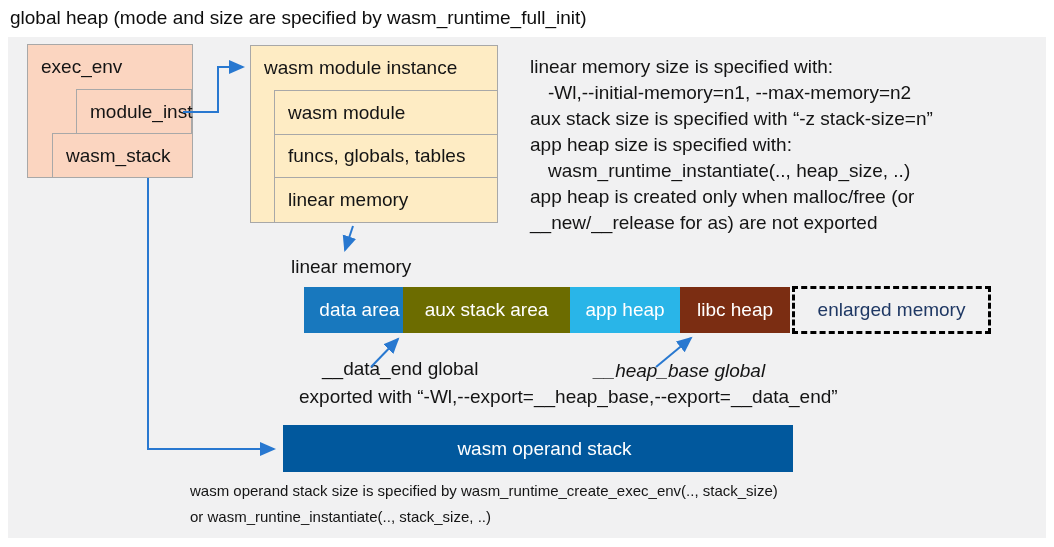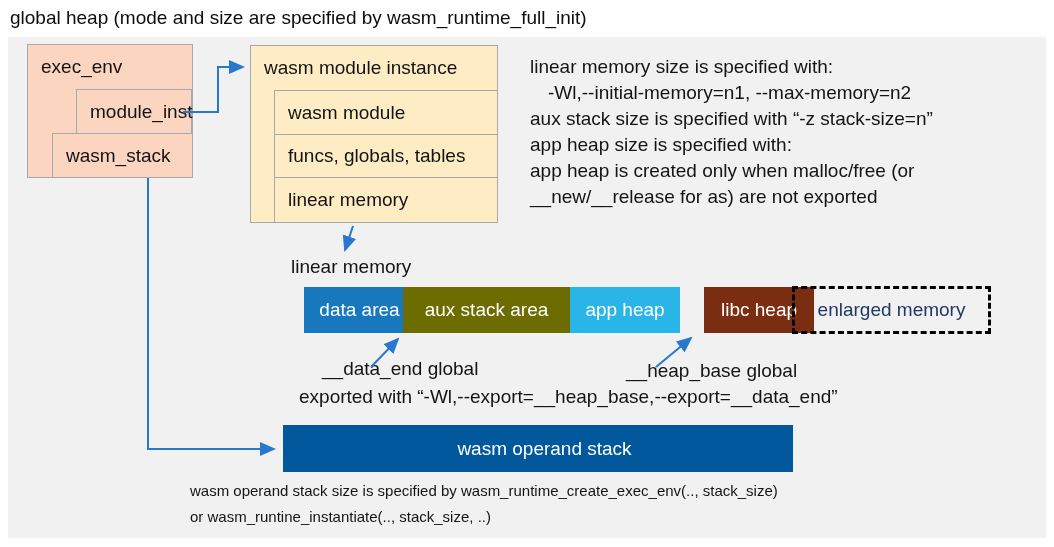--- a/index.html
+++ b/index.html
@@ -92,34 +92,35 @@
   </div>
   <div class="recrow cream" style="left:274px; top:90px; width:224px; height:45px;">wasm module</div>
   <div class="recrow cream" style="left:274px; top:134px; width:224px; height:44px;">funcs, globals, tables</div>
   <div class="recrow cream" style="left:274px; top:177px; width:224px; height:46px;">linear memory</div>
 
   <div class="notes">
     <div>linear memory size is specified with:</div>
     <div class="indent">-Wl,--initial-memory=n1, --max-memory=n2</div>
     <div>aux stack size is specified with “-z stack-size=n”</div>
     <div>app heap size is specified with:</div>
+    <div class="indent">wasm_runtime_instantiate(.., heap_size, ..)</div>
     <div>app heap is created only when malloc/free (or</div>
     <div>__new/__release for as) are not exported</div>
   </div>
 
   <div class="lm-label">linear memory</div>
 
   <div class="seg" style="left: 304px; width: 111px; background: rgb(24, 120, 190);">data area</div>
   <div class="seg" style="left: 570px; width: 110px; background: rgb(41, 181, 232);">app heap</div>
   <div class="seg" style="left: 403px; width: 167px; background: rgb(108, 108, 0);">aux stack area</div>
-  <div class="seg" style="left: 680px; width: 110px; background: rgb(123, 45, 18); margin-left: 24px;">libc heap</div>
+  <div class="seg" style="left: 680px; width: 110px; background: rgb(123, 45, 18);">libc heap</div>
   <div class="seg-enlarged" style="left: 792px; width: 199px; color: rgb(31, 56, 100);">enlarged memory</div>
 
   <div class="anno" style="left:322px; top:358px;">__data_end global</div>
-  <div class="anno" style="left:626px; top:360px;">__heap_base global</div>
+  <div class="anno" style="left:594px; top:360px;font-style:italic;">__heap_base global</div>
   <div class="anno" style="left:299px; top:386px;">exported with “-Wl,--export=__heap_base,--export=__data_end”</div>
 
   <div class="opstack" style="background: rgb(1, 88, 157);">wasm operand stack</div>
 
   <div class="bottom-notes">
     <div>wasm operand stack size is specified by wasm_runtime_create_exec_env(.., stack_size)</div>
     <div>or wasm_runtine_instantiate(.., stack_size, ..)</div>
   </div>
 
   <svg class="connectors" width="1054" height="547" viewBox="0 0 1054 547">

